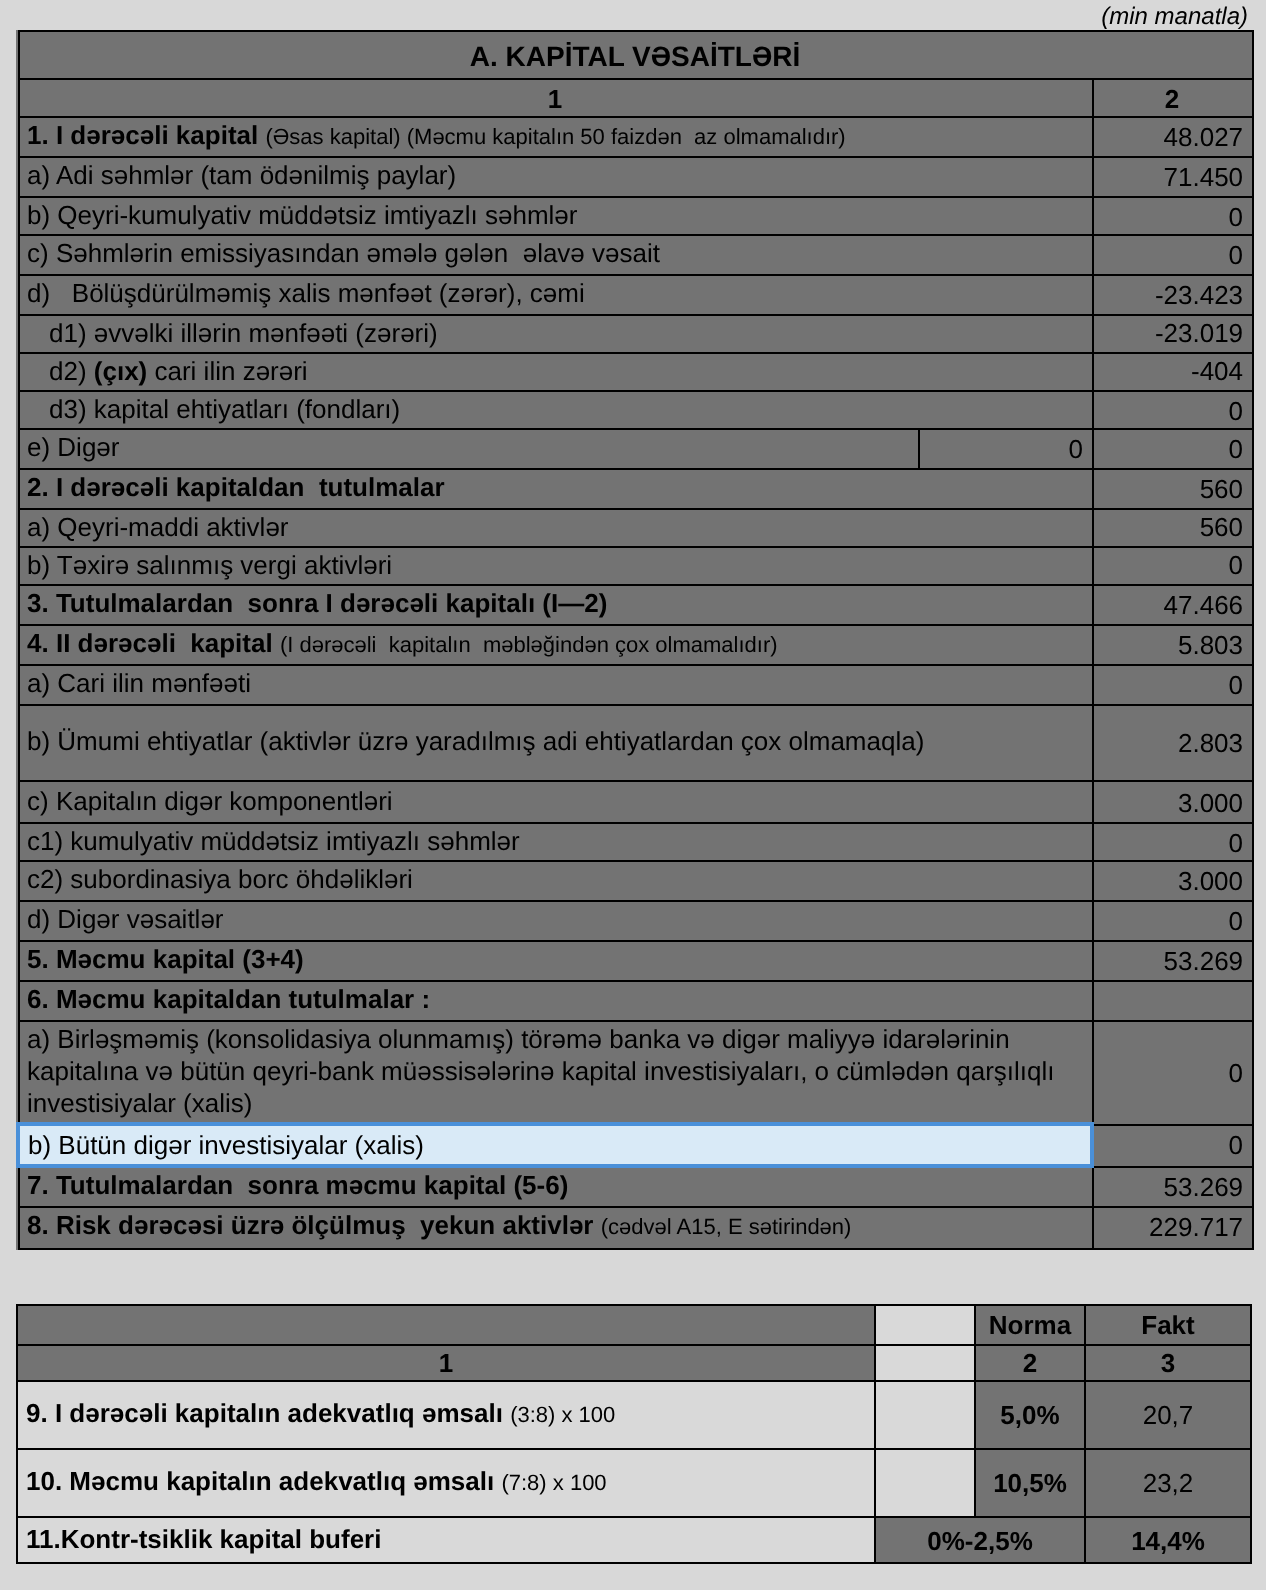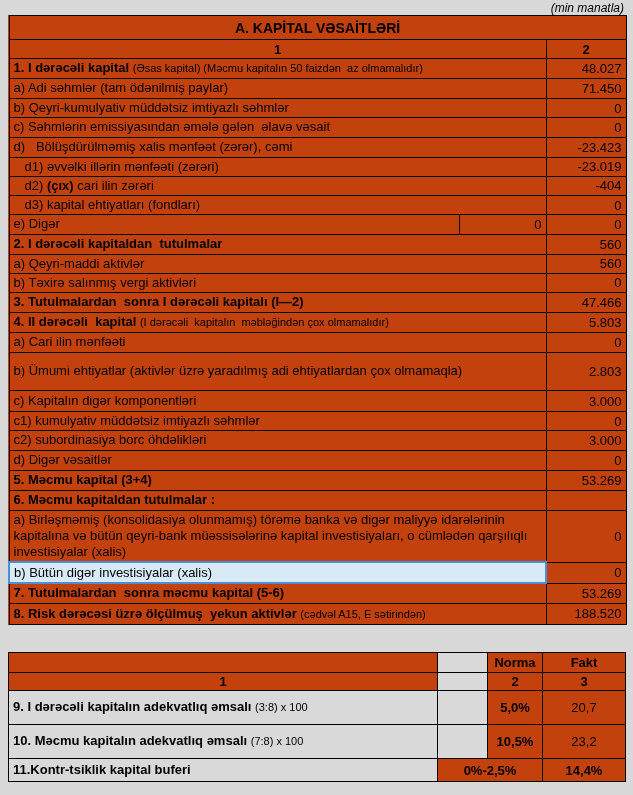--- a/index.html
+++ b/index.html
@@ -1,19 +1,19 @@
 <!DOCTYPE html>
 <html><head>
 <meta charset="utf-8">
 <style>
   html,body { margin:0; padding:0; }
   body { font-family:"Liberation Sans", sans-serif; font-size:13px; color:#000; background:#d8d8d8; }
   .page { position:relative; width:633px; height:795px; background:#d8d8d8; overflow:hidden; }
   .note { position:absolute; top:1px; right:9px; font-style:italic; font-size:12px; }
-  table { border-collapse:collapse; table-layout:fixed; background:#c2410c; }
+  table { border-collapse:collapse; table-layout:fixed; background:#737373; }
   td { border:1px solid #000; padding:1px 4px; vertical-align:middle; overflow:hidden; }
   #t1 { position:absolute; left:8px; top:15px; width:617px; }
   #t2 { position:absolute; left:8px; top:652px; width:617px; }
   .title { text-align:center; font-weight:bold; font-size:14px; height:21px; }
   .colhead { text-align:center; font-weight:bold; height:16px; }
   .lbl span { white-space:pre-wrap; }
   .lbl { line-height:1.25; }
   .val { text-align:right; }
   .b { font-weight:bold; }
   .sm { font-size:11px; font-weight:normal; }
@@ -141,21 +141,21 @@
         <tr style="height: 21px;">
           <td class="lbl sel" colspan="2"><span>b) Bütün digər investisiyalar (xalis)</span></td>
           <td class="val">0</td>
         </tr>
         <tr style="height: 20px;">
           <td class="lbl" colspan="2"><span class="b">7. Tutulmalardan  sonra məcmu kapital (5-6)</span></td>
           <td class="val">53.269</td>
         </tr>
         <tr style="height: 21px;">
           <td class="lbl" colspan="2"><span class="b">8. Risk dərəcəsi üzrə ölçülmuş  yekun aktivlər </span><span class="sm">(cədvəl A15, E sətirindən)</span></td>
-          <td class="val">188.520</td>
+          <td class="val">229.717</td>
         </tr>
       </tbody>
   </table>
 
   <table id="t2">
     <colgroup>
         <col style="width:429px">
         <col style="width:50px">
         <col style="width:55px">
         <col style="width:83px">

